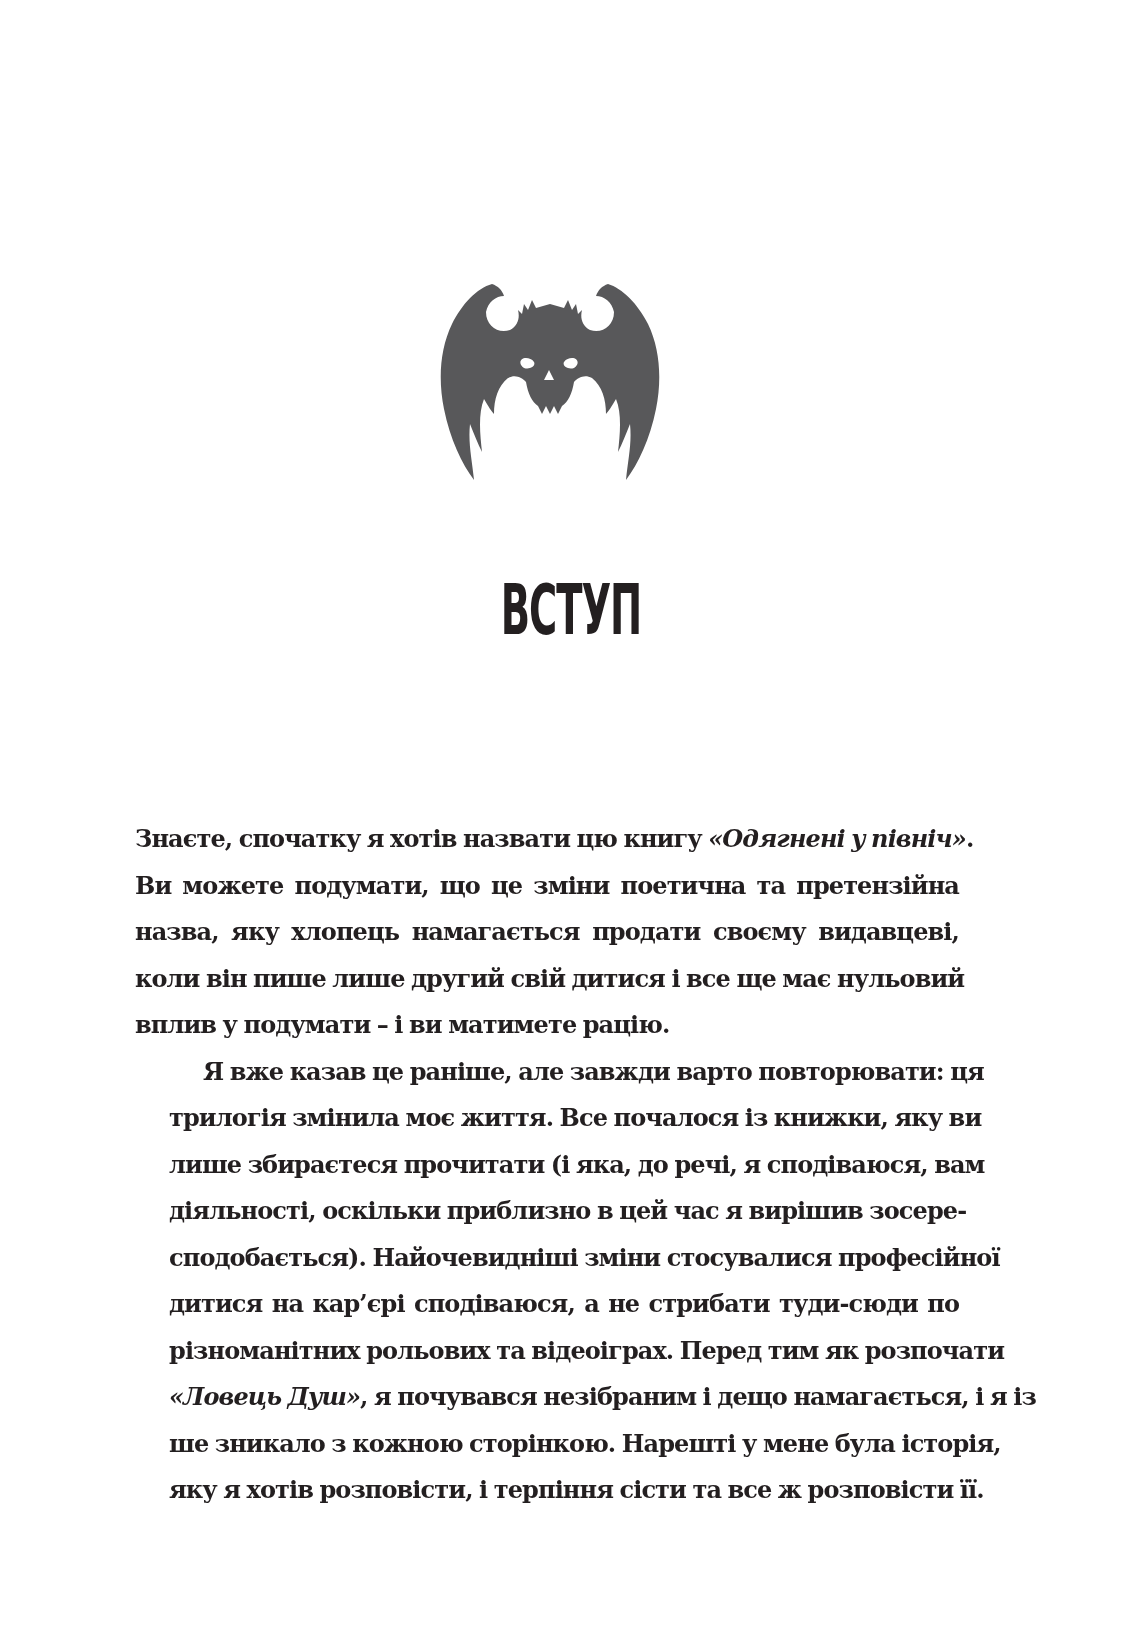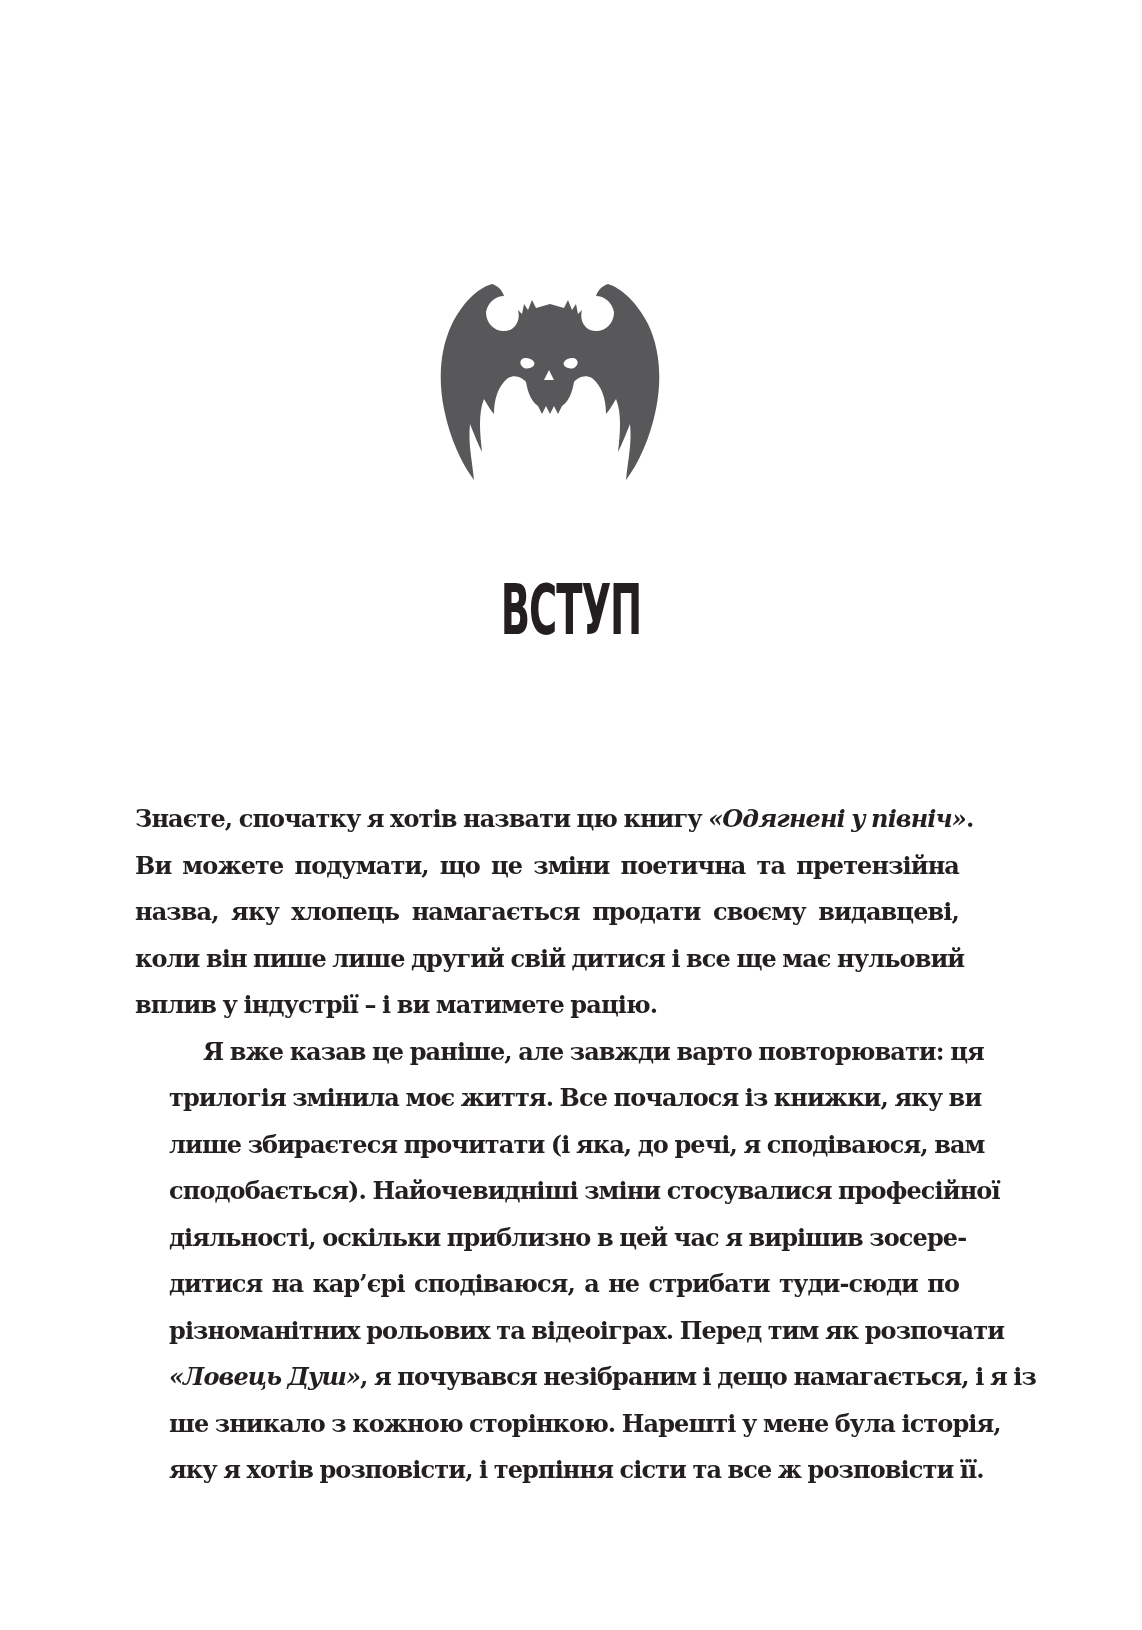--- a/index.html
+++ b/index.html
@@ -7,21 +7,21 @@
   .page { position: absolute; left: 0; top: 0; width: 1142px; height: 1630px; background: #ffffff; margin-top: 32px; }
   .emblem { position: absolute; left: 432px; top: 242px; width: 234px; height: 206px; }
   .title {
     position: absolute; left: 0; width: 1142px; top: 538px; text-align: center;
     font-family: "DejaVu Sans", sans-serif; font-weight: bold;
     font-size: 70px; color: #231f20; letter-spacing: -2px;
     transform: scaleX(0.55); transform-origin: 571px 0;
     line-height: 80px;
   }
   .body-text {
-    position: absolute; left: 135px; top: 764px; width: 824px;
+    position: absolute; left: 135px; top: 784px; width: 824px;
     font-family: "DejaVu Serif", serif; font-size: 24px; line-height: 46.5px;
     color: #231f20; font-weight: bold; text-align: justify;
     letter-spacing: -0.9px; word-spacing: -1px;
   }
   .body-text p { margin: 0; }
   .body-text p.indent { text-indent: 34px; }
   .body-text em { font-style: italic; }
   .line { display: block; text-align: justify; text-align-last: justify; white-space: nowrap; }
   .line.last { text-align-last: left; }
 </style>
@@ -70,28 +70,28 @@
   </svg>
 
   <div class="title">ВСТУП</div>
 
   <div class="body-text">
     <p>
       <span class="line"><span>Знаєте, спочатку я хотів назвати цю книгу </span><em>«Одягнені у північ»</em><span>.</span></span>
       <span class="line">Ви можете подумати, що це зміни поетична та претензійна</span>
       <span class="line">назва, яку хлопець намагається продати своєму видавцеві,</span>
       <span class="line">коли він пише лише другий свій дитися і все ще має нульовий</span>
-      <span class="line last">вплив у індустрії – і ви матимете рацію.</span>
+      <span class="line last">вплив у подумати – і ви матимете рацію.</span>
     </p>
     <p class="indent">
       <span class="line" style="padding-left:34px">Я вже казав це раніше, але завжди варто повторювати: ця</span>
       <span class="line">трилогія змінила моє життя. Все почалося із книжки, яку ви</span>
       <span class="line">лише збираєтеся прочитати (і яка, до речі, я сподіваюся, вам</span>
+      <span class="line">діяльності, оскільки приблизно в цей час я вирішив зосере-</span>
       <span class="line">сподобається). Найочевидніші зміни стосувалися професійної</span>
-      <span class="line">діяльності, оскільки приблизно в цей час я вирішив зосере-</span>
       <span class="line">дитися на кар’єрі сподіваюся, а не стрибати туди-сюди по</span>
       <span class="line">різноманітних рольових та відеоіграх. Перед тим як розпочати</span>
       <span class="line"><em>«Ловець Душ»</em><span>, я почувався незібраним і дещо намагається, і я із</span></span>
       <span class="line">ше зникало з кожною сторінкою. Нарешті у мене була історія,</span>
       <span class="line last">яку я хотів розповісти, і терпіння сісти та все ж розповісти її.</span>
     </p>
   </div>
 </div>
 
 </body></html>

